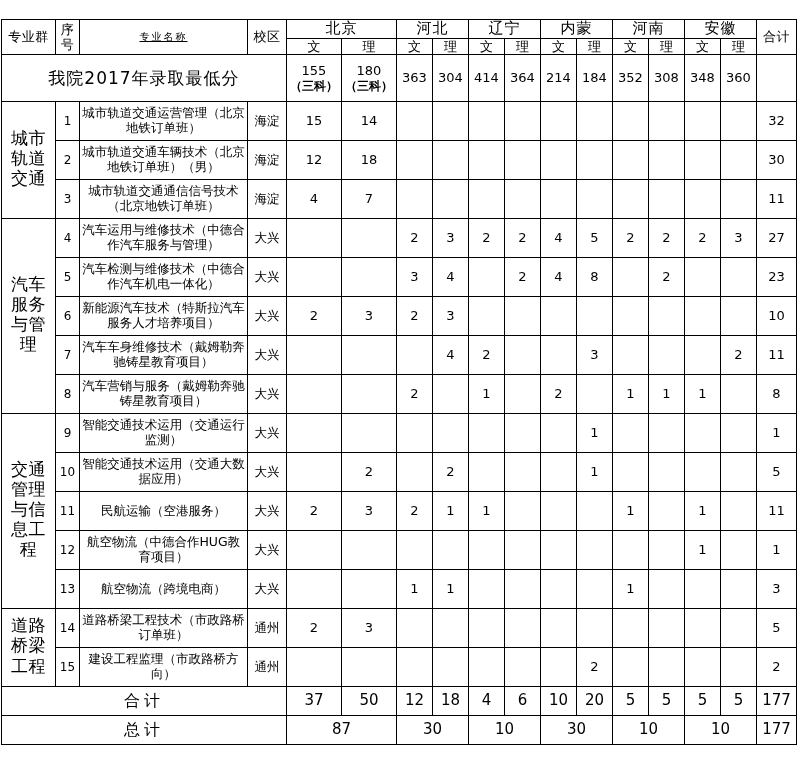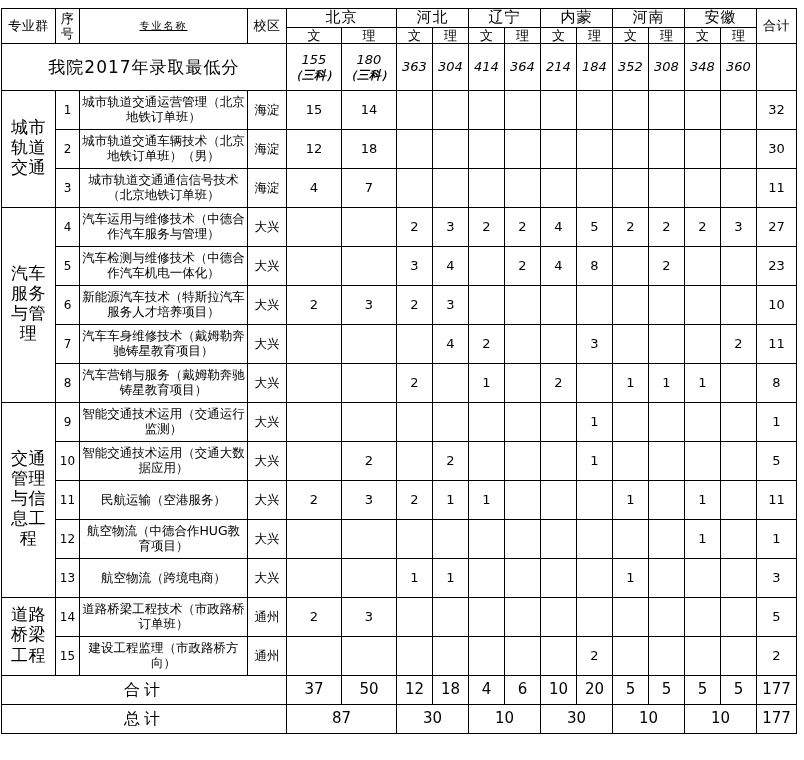--- a/index.html
+++ b/index.html
@@ -11,21 +11,21 @@
     width: 804px;
     height: 760px;
     font-family: "DejaVu Sans", "Liberation Sans", sans-serif;
     color: #000000;
     overflow: hidden;
   }
   #admissions-table {
     border-collapse: collapse;
     table-layout: fixed;
     width: 704px;
-    margin: 8px 0 0 1px;
+    margin: 19px 0 0 1px;
     font-size: 12px;
   }
   #admissions-table td,
   #admissions-table th {
     border: 1px solid #000000;
     padding: 0 2px;
     text-align: center;
     vertical-align: middle;
     font-weight: normal;
     line-height: 1.18;
@@ -64,21 +64,20 @@
 
   
   .minscore-label {
     font-size: 17px;
     letter-spacing: 1px;
     height: 46px;
   }
   .minscore-val {
     font-weight: bold;
     font-size: 13px;
-    font-style: italic;
   }
   .minscore-val .sub {
     display: block;
     font-size: 12px;
     font-weight: bold;
     white-space: nowrap;
   }
 
   
   .grp {

